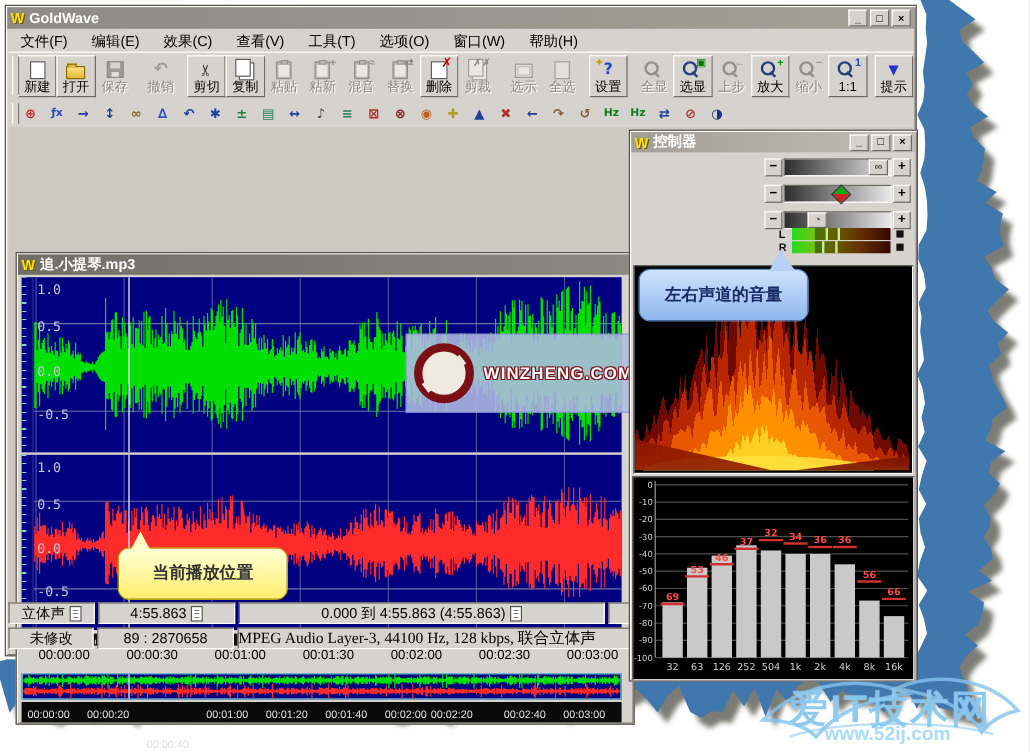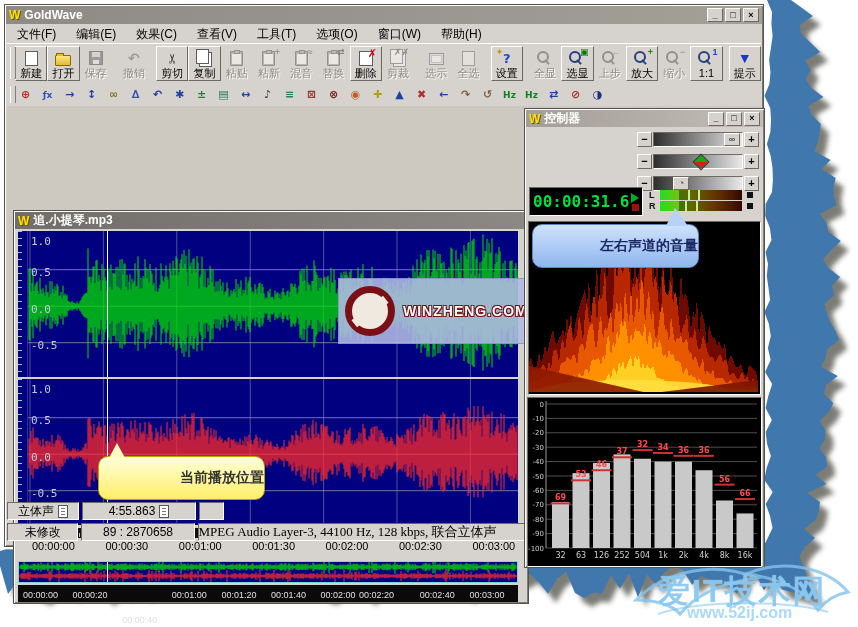--- a/index.html
+++ b/index.html
@@ -104,22 +104,22 @@
   .meter-lab{width:8px;font-size:9px;font-weight:bold;color:#111;}
   .meter{flex:1;height:10px;position:relative;background:linear-gradient(90deg,#22dd22 0%,#a8b400 38%,#b05600 68%,#5c0e00 100%);}
   .meter .dim{position:absolute;top:0;bottom:0;left:23%;right:0;background:rgba(0,0,0,.42);}
   .meter .notch{position:absolute;top:0;bottom:0;width:2px;background:#bff0a0;}
   .clip-sq{width:6px;height:6px;background:#111;margin-left:2px;}
   #flame-box{position:absolute;left:3px;top:112px;width:231px;height:172px;background:#000;
              border:1px solid;border-color:#6e6a63 #fff #fff #6e6a63;}
   #chart-box{position:absolute;left:2px;top:288px;width:233px;height:168px;background:#000;
              border:1px solid;border-color:#6e6a63 #fff #fff #6e6a63;}
   
-  .balloon{position:absolute;z-index:6;border-radius:10px;display:flex;align-items:center;justify-content:flex-end;
-           font-size:14px;font-weight:bold;padding-left:25px;}
+  .balloon{position:absolute;z-index:6;border-radius:10px;display:flex;align-items:center;justify-content:center;
+           font-size:14px;font-weight:bold;}
   #tip-meter{left:532px;top:224px;width:140px;height:42px;background:linear-gradient(#cfe2fb,#8fb6ee);
              border:1px solid #5c86c4;color:#1a2a66;}
   #tip-meter .tail{position:absolute;right:10px;top:-17px;width:0;height:0;
              border-left:9px solid transparent;border-right:13px solid transparent;border-bottom:18px solid #b7d2f6;}
   #tip-pos{left:98px;top:456px;width:140px;height:42px;background:linear-gradient(#ffffd8,#ffee6a);
            border:1px solid #b9a400;color:#333;}
   #tip-pos .tail{position:absolute;left:14px;top:-14px;width:0;height:0;
            border-right:16px solid transparent;border-bottom:15px solid #fffdc0;transform:skewX(-28deg);}
   
   #wm-center{position:absolute;left:338px;top:278px;width:188px;height:66px;z-index:4;
@@ -485,20 +485,24 @@
 
   <div class="statusrow" style="top:495px;" id="status1">
       <div class="scell" style="width: 70px;">
         <span>立体声</span>
         <span class="mini-doc"></span>
       </div>
       <div class="scell" style="width: 112px;">
         <span>4:55.863</span>
         <span class="mini-doc"></span>
       </div>
+      <div class="scell" style="width: 303px;">
+        <span>0.000 到 4:55.863 (4:55.863)</span>
+        <span class="mini-doc"></span>
+      </div>
       <div class="scell" style="width: 23px;"></div>
     </div>
   <div class="statusrow" style="top:516px;" id="status2">
       <div class="scell" style="width: 70px;">
         <span style="">未修改</span>
       </div>
       <div class="scell" style="width: 112px;">
         <span style="">89 : 2870658</span>
       </div>
       <div class="scell" style="width: 566px; justify-content: flex-start; padding-left: 0;">
@@ -533,27 +537,20 @@
     <button class="sl-btn">+</button>
   </div>
   <div class="slider-row" style="top:66px;">
     <button class="sl-btn">−</button>
     <span class="sl-track">
       <span class="sl-thumb" style="left:22%;">◔</span>
     </span>
     <button class="sl-btn">+</button>
   </div>
 
-  <div id="lcd">
-    <span class="time">00:00:31.6</span>
-    <span class="lcd-icons">
-      <span class="play-tri"></span>
-      <span class="stop-sq"></span>
-    </span>
-  </div>
 
   <div id="meters">
     <div class="meter-row">
       <span class="meter-lab">L</span>
       <span class="meter">
           <span class="dim"></span>
           <span class="notch" style="left:34%;"></span>
           <span class="notch" style="left:46%;"></span>
         </span>
       <span class="clip-sq"></span>

